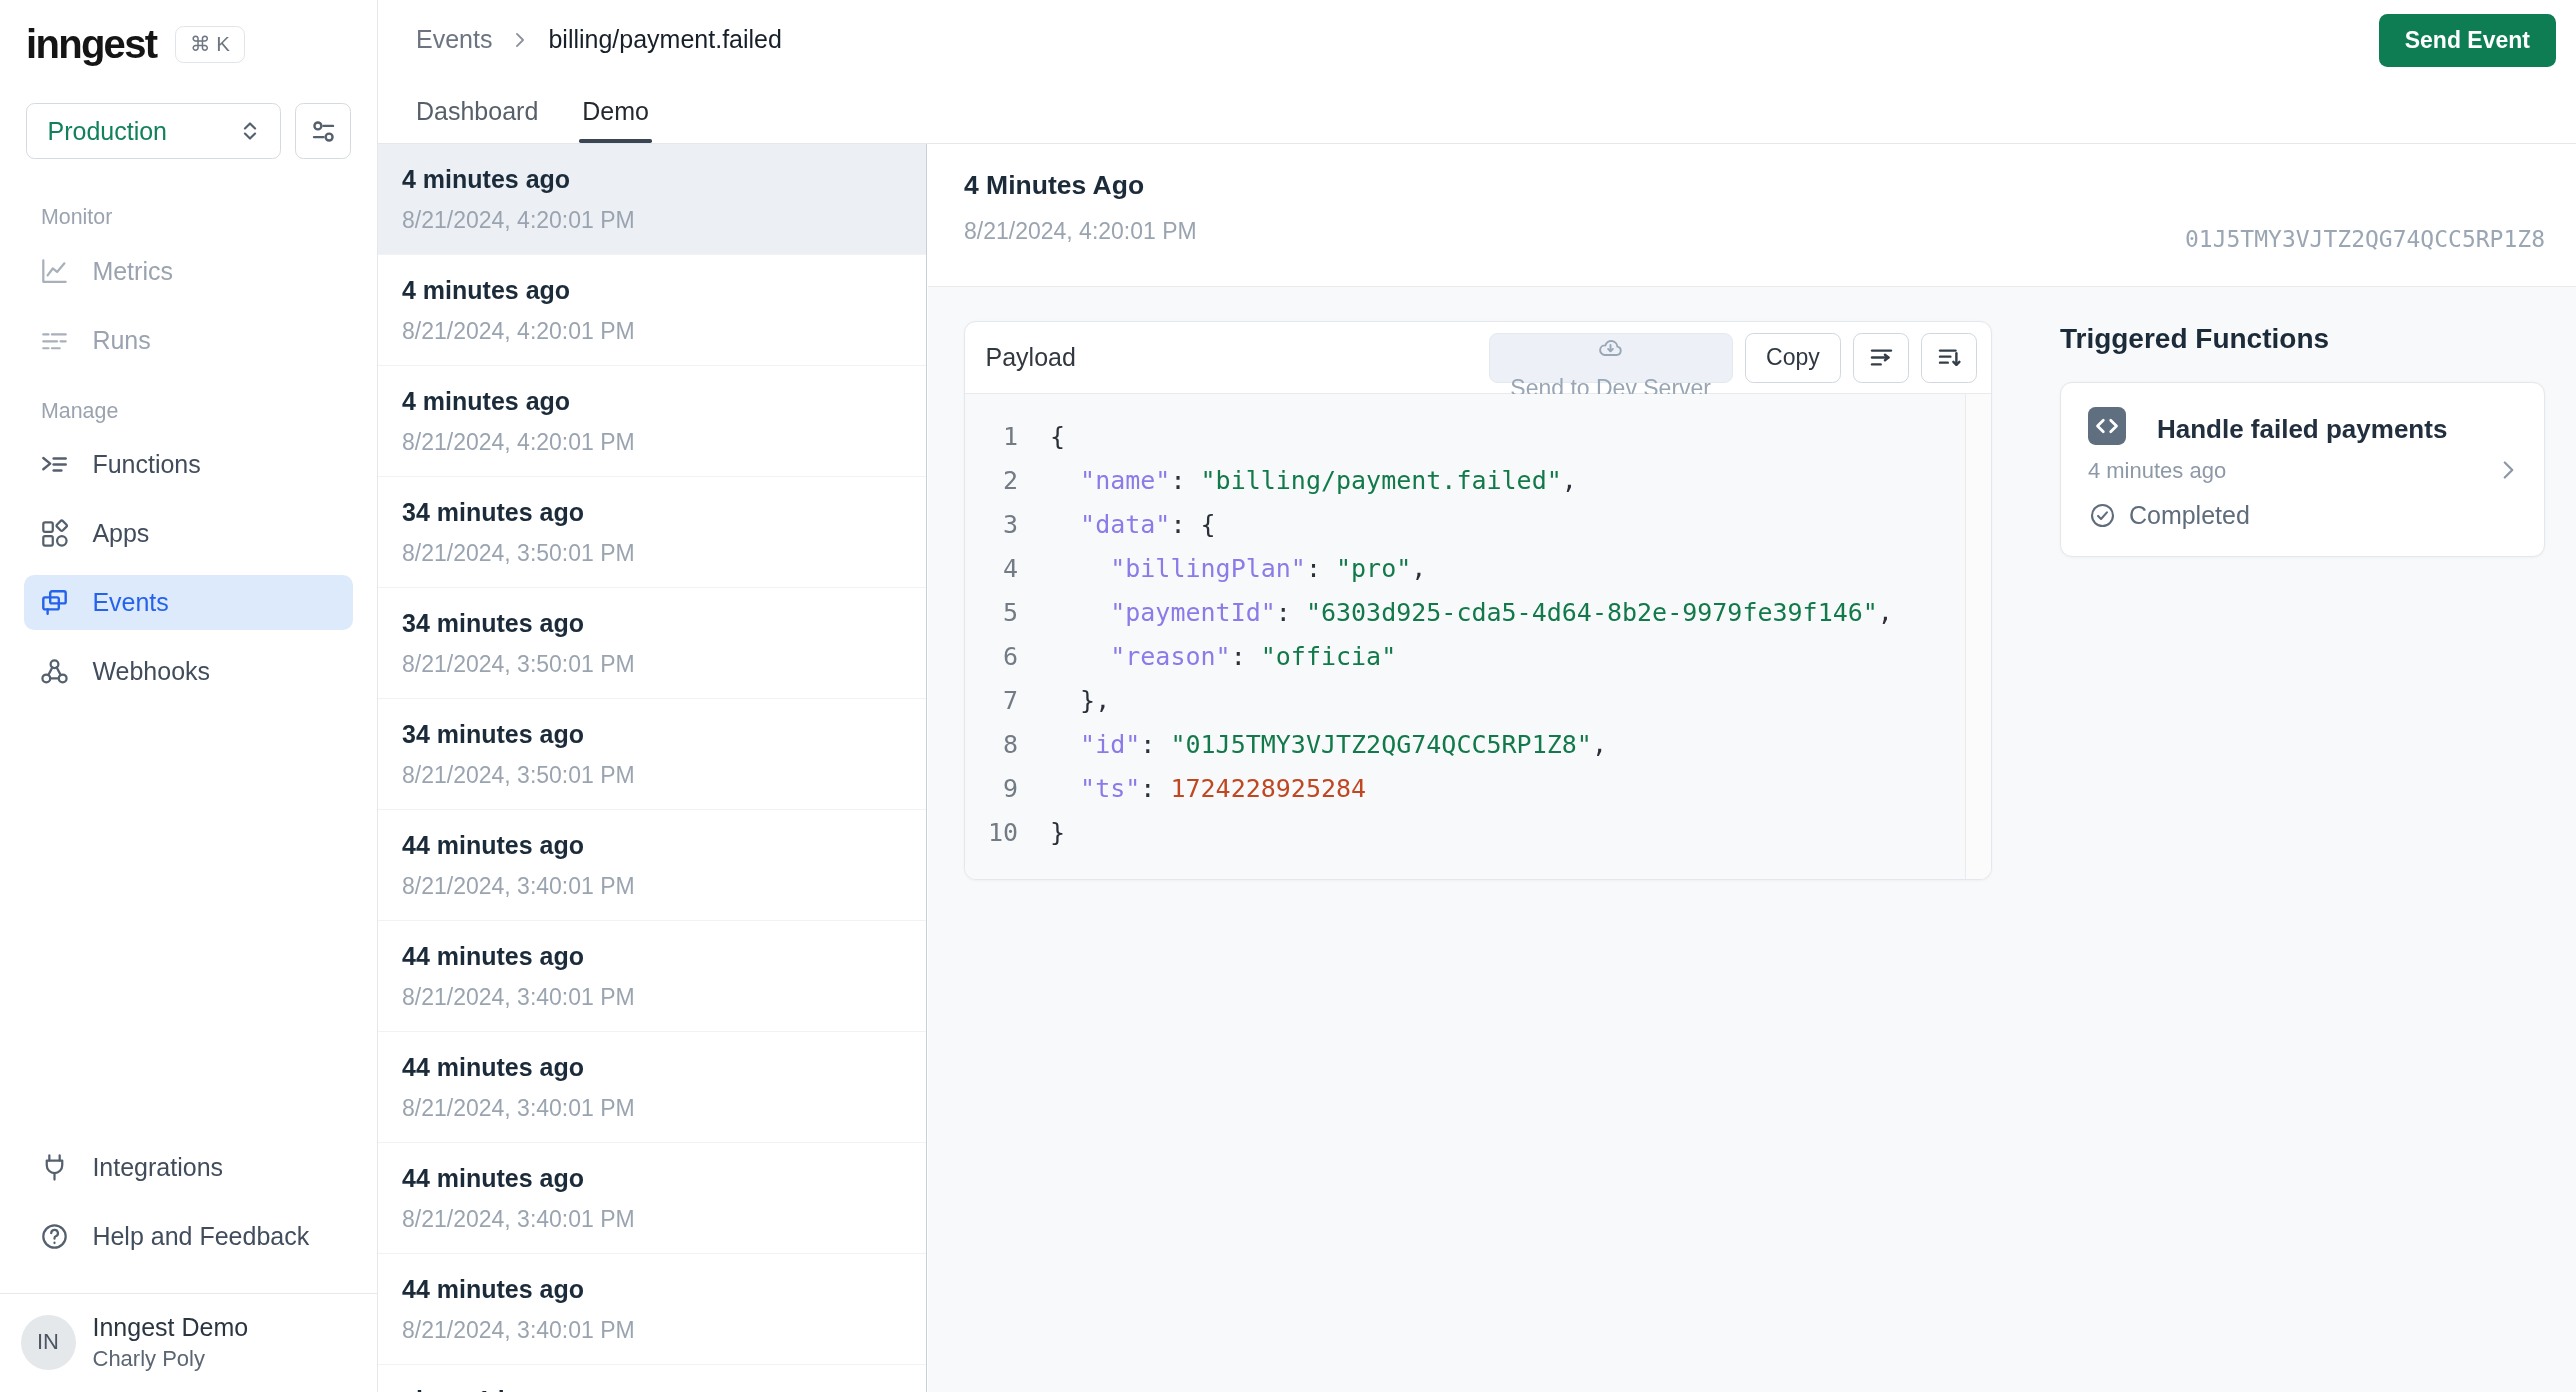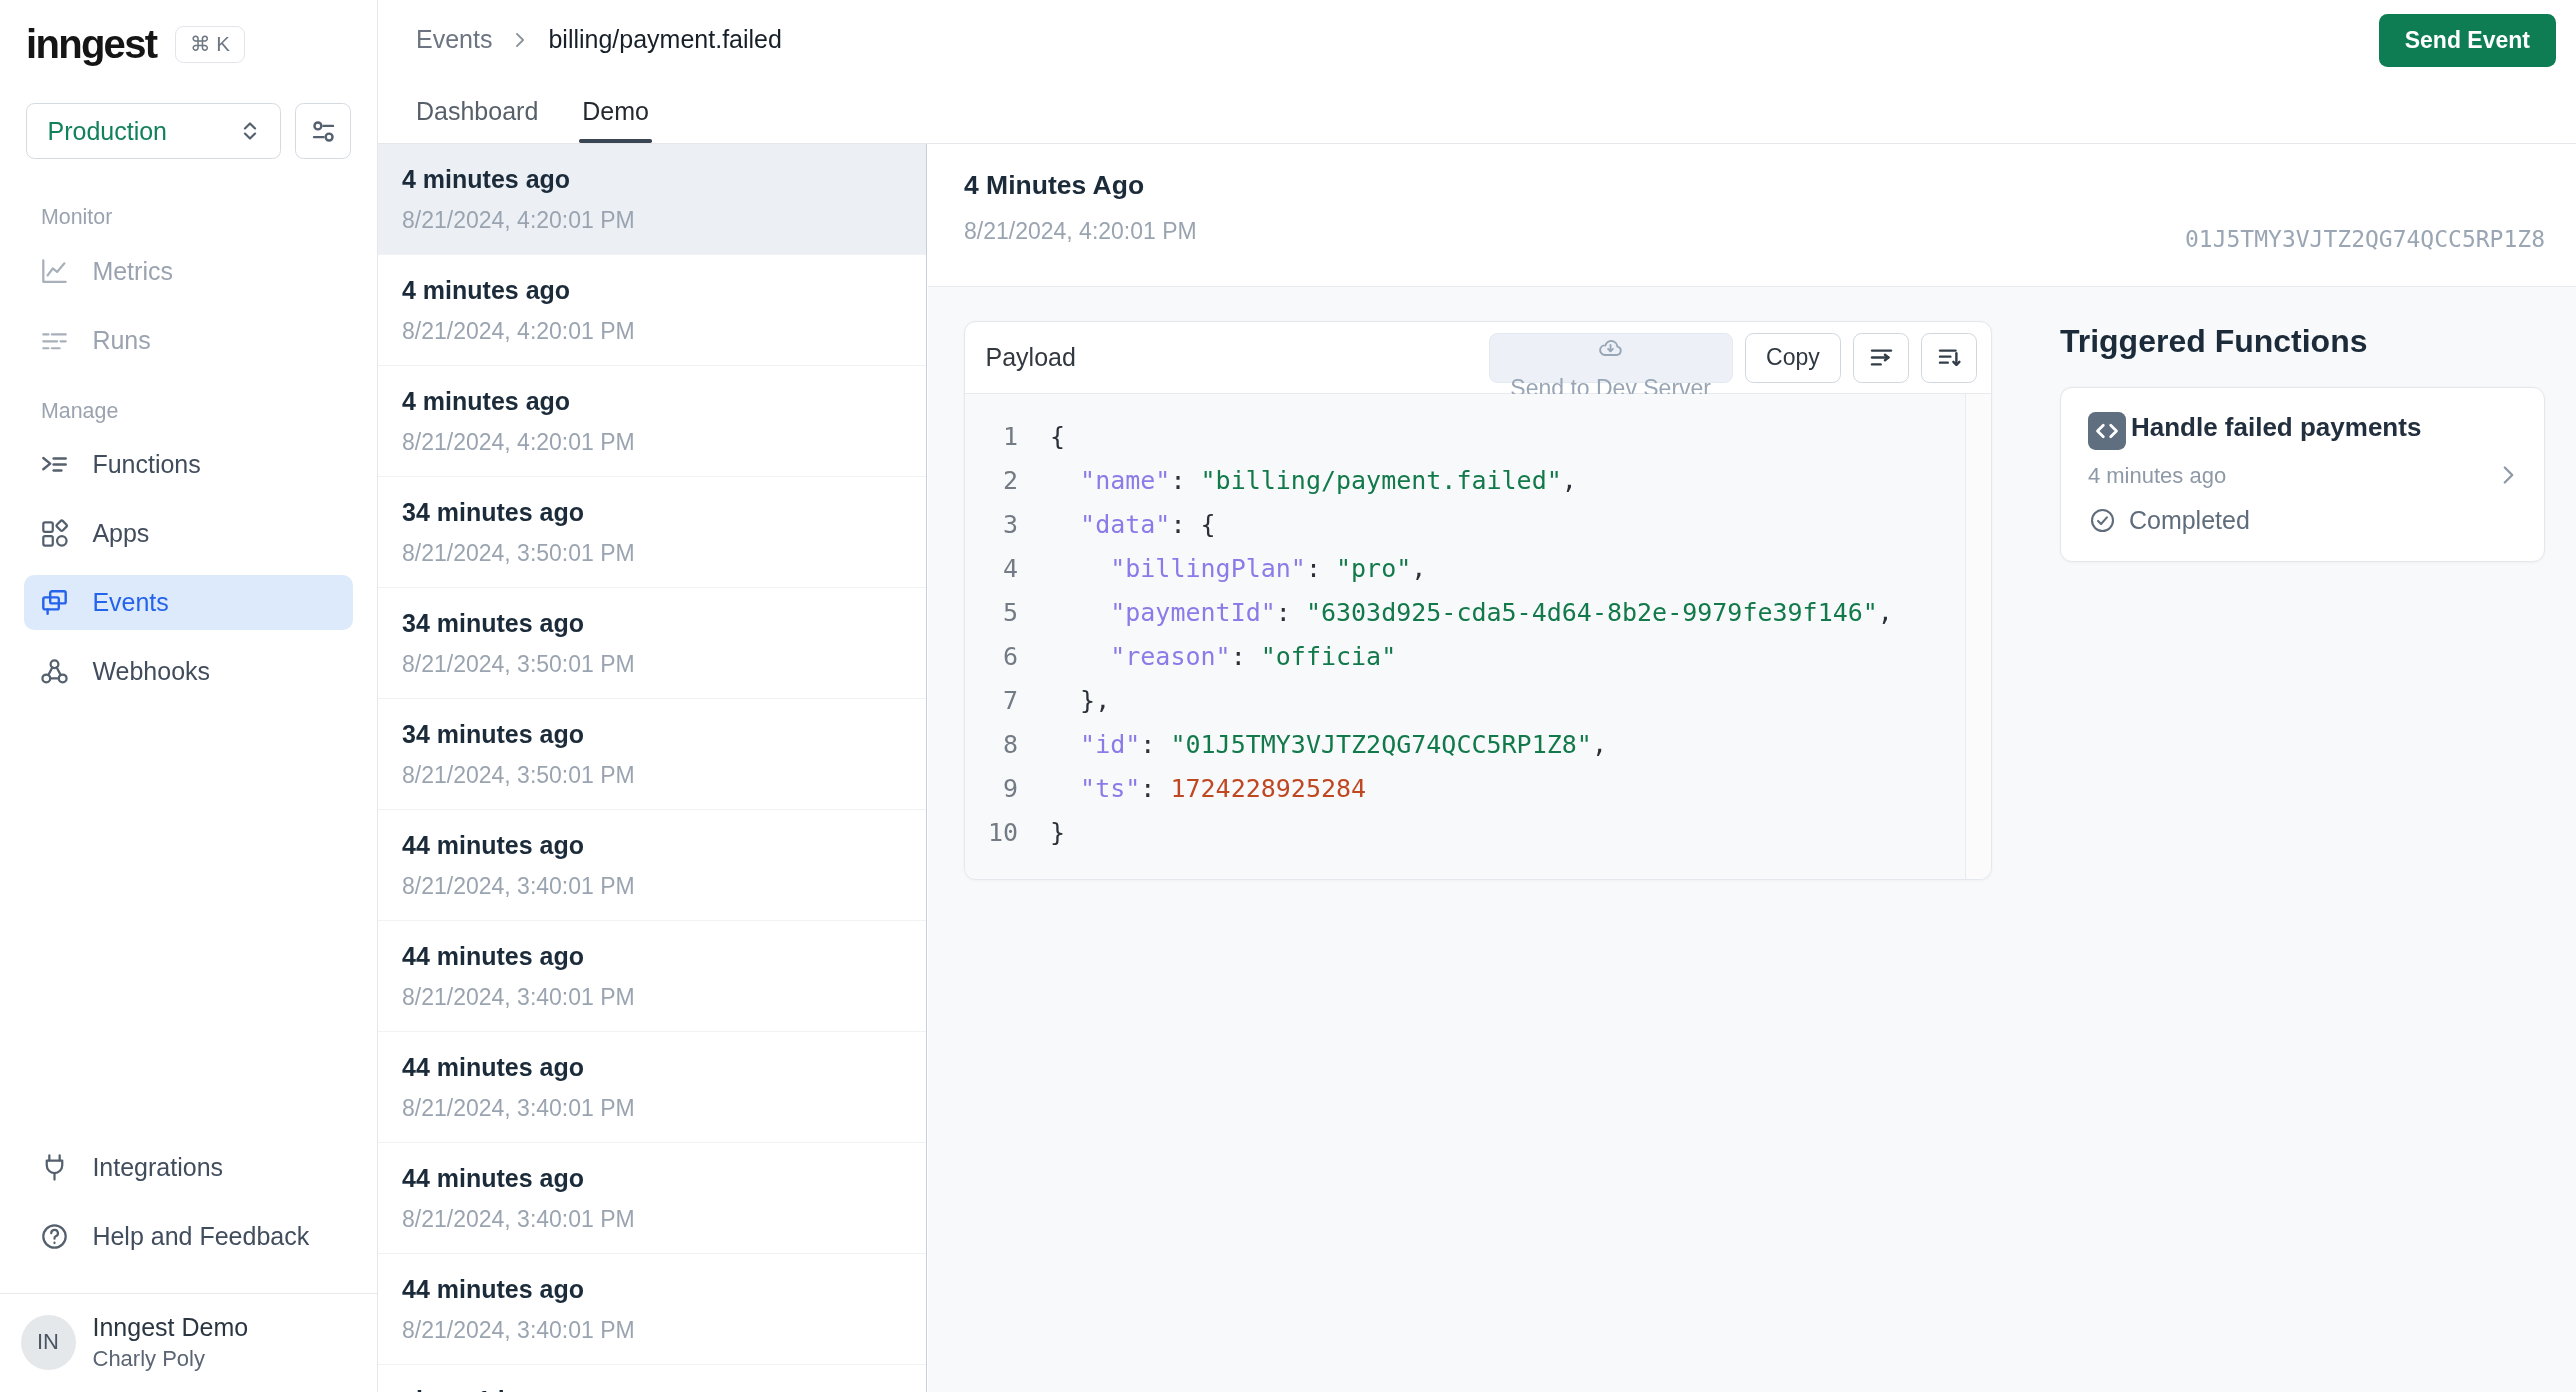--- a/index.html
+++ b/index.html
@@ -94,25 +94,25 @@
   .line-num { width:85px; text-align:right; padding-right:32px; color:#737B85; flex:none;
               user-select:none; }
   .line-tokens { white-space:pre; }
   .tk-p { color:#2A2F38; }
   .tk-k { color:#8A7BE8; }
   .tk-s { color:#12794A; }
   .tk-n { color:#BF4722; }
 
   
   .triggered { width:487px; }
-  .triggered-heading { font-size:32px; font-weight:700; color:#1B2B3A; margin-top:1.7px; }
+  .triggered-heading { font-size:28px; font-weight:700; color:#1B2B3A; margin-top:1.7px; }
   .fn-card { margin-top:27px; background:#ffffff; border:0.9px solid #E4E7EB; border-radius:12px;
              padding:24px 24px 26px 27px; position:relative; cursor:pointer;
              box-shadow:0 0.9px 2.6px rgba(20,30,40,0.04); }
-  .fn-title-row { display:flex; align-items:flex-start; gap:5px; }
+  .fn-title-row { display:flex; align-items:flex-end; gap:31px; }
   .fn-title-row .icon { width:38px; height:38px; display:inline-flex; }
   .fn-name { font-size:26px; font-weight:700; color:#222F3E; }
   .fn-time { font-size:22px; color:#8D99A6; margin-top:13.7px; }
   .fn-status { display:flex; align-items:center; gap:12px; margin-top:17px; font-size:25px; color:#5F6C7B; }
   .fn-status .icon { width:29px; height:29px; color:#5F6C7B; display:inline-flex; }
   .fn-chevron { position:absolute; right:22px; top:50%; transform:translateY(-50%); width:27px; height:27px;
                 color:#8D99A6; display:inline-flex; }
   .icon svg { width:100%; height:100%; }
 </style>
 </head>

